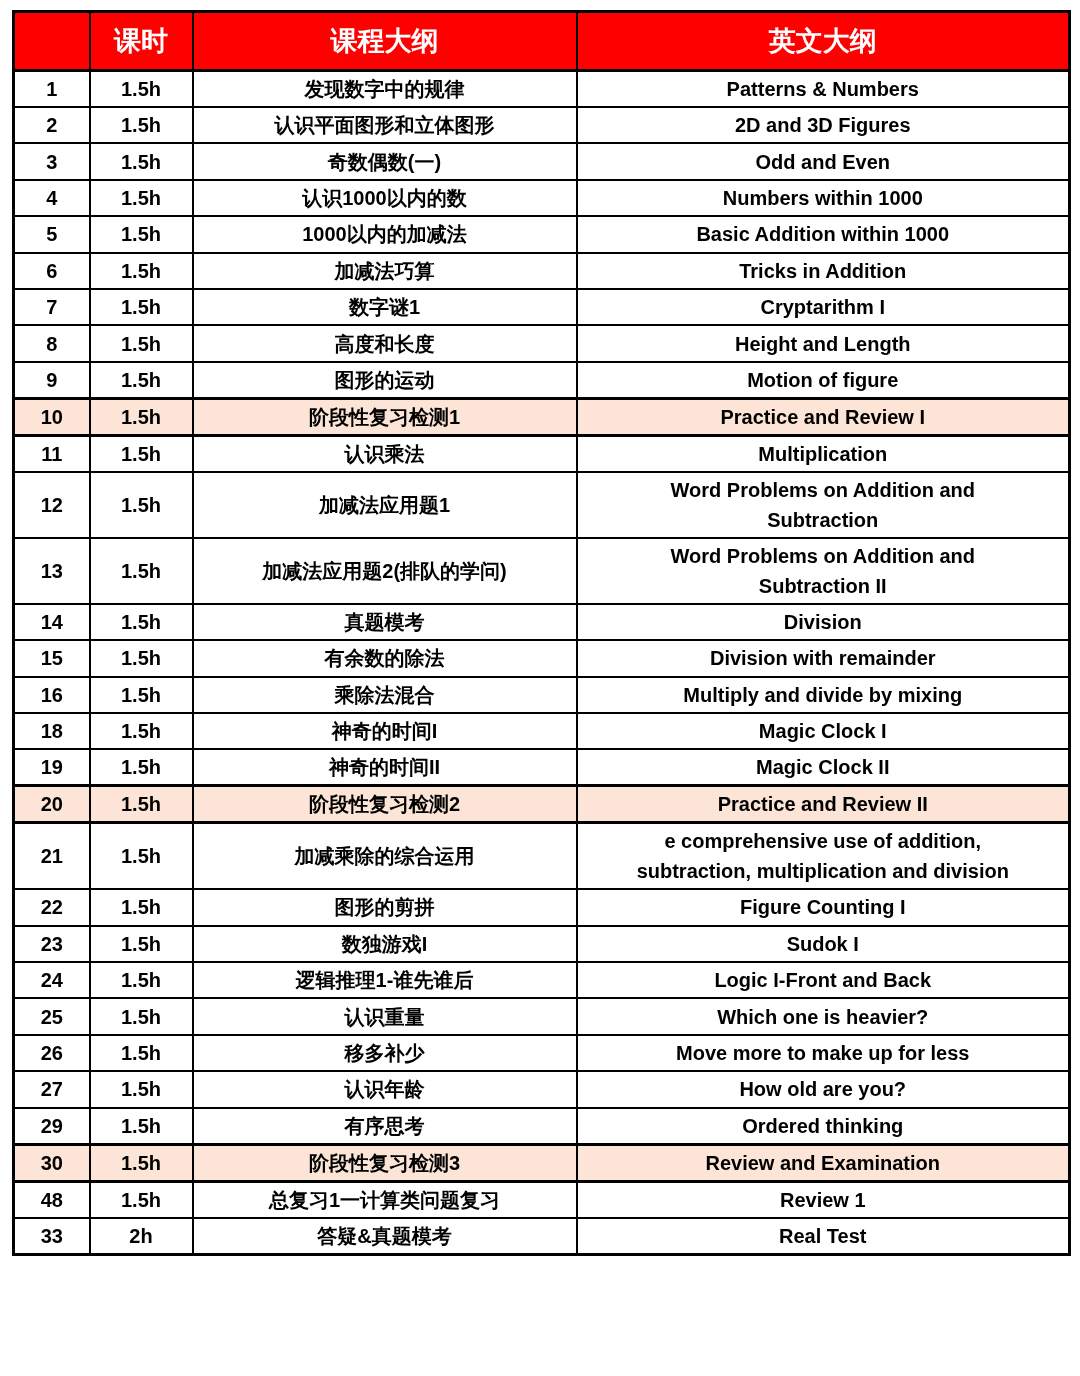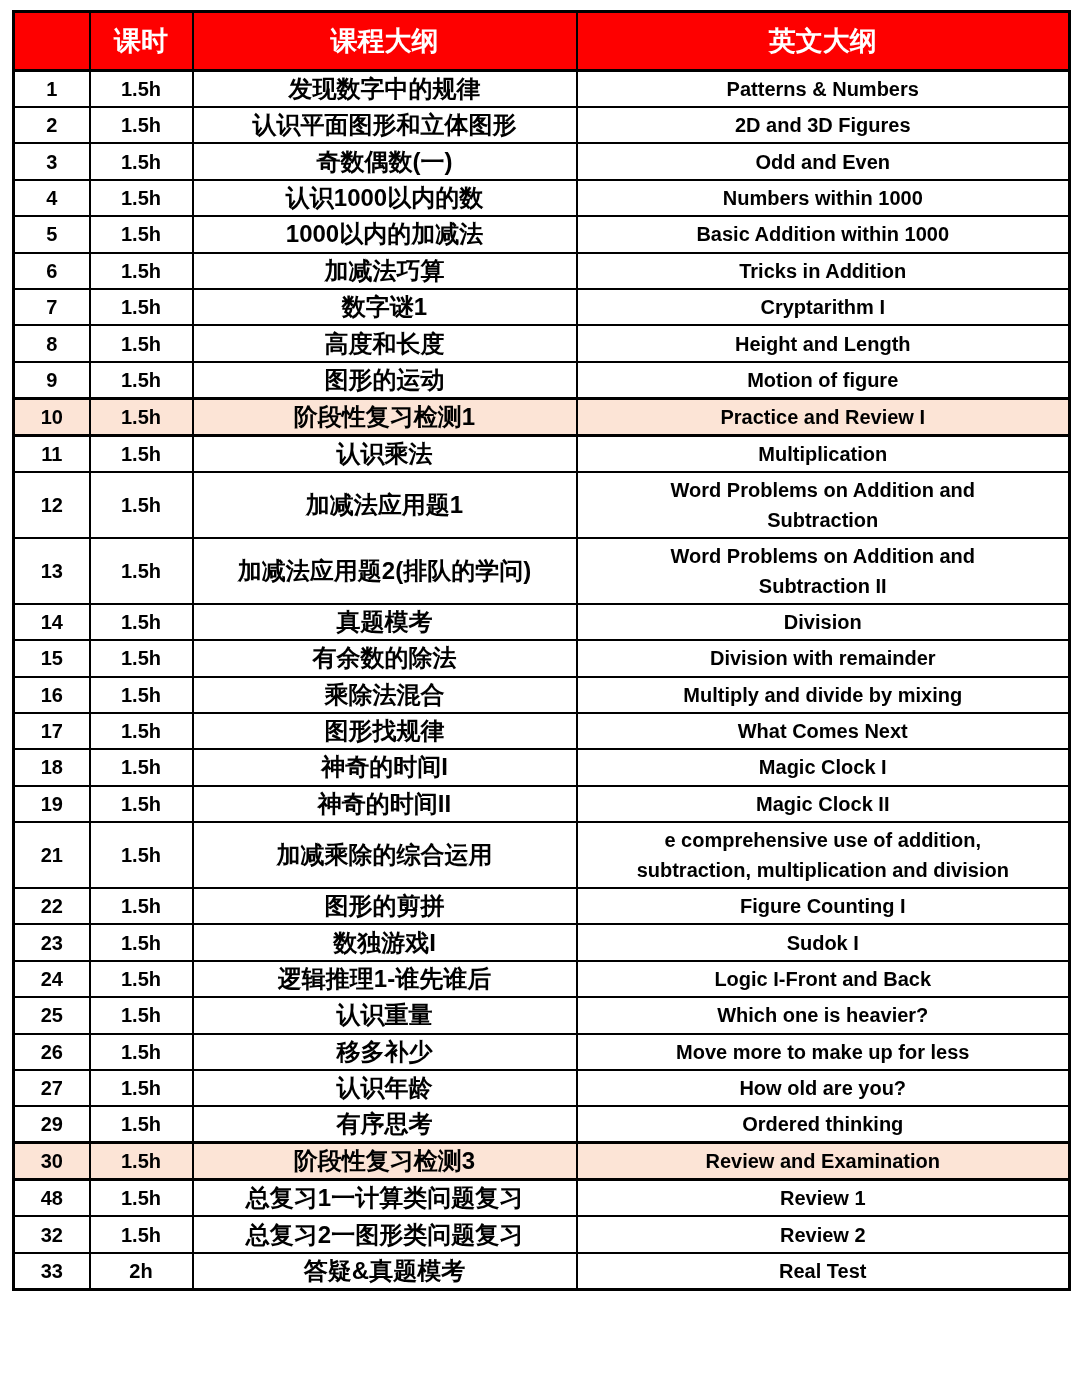--- a/index.html
+++ b/index.html
@@ -43,21 +43,21 @@
     border:2px solid var(--border);
     height:36.4px;
     padding:2px 4px;
     font-size:20px;
     font-weight:bold;
     text-align:center;
     vertical-align:middle;
     line-height:30px;
     overflow:hidden;
   }
-  .syllabus td.cn{font-size:24px;}
+  .syllabus td.cn{font-size:20px;}
   .syllabus td.en{white-space:pre-line;}
   .syllabus tr.highlight td{
     background:var(--highlight-bg);
     border-top-width:3px;
     border-bottom-width:3px;
   }
 </style>
 </head>
 <body>
 
@@ -170,36 +170,36 @@
           <td class="cn">有余数的除法</td>
           <td class="en">Division with remainder</td>
         </tr>
         <tr>
           <td>16</td>
           <td>1.5h</td>
           <td class="cn">乘除法混合</td>
           <td class="en">Multiply and divide by mixing</td>
         </tr>
         <tr>
-          <td>17</td>
-          <td>1.5h</td>
-          <td class="cn">图形找规律</td>
-          <td class="en">What Comes Next</td>
-        </tr>
-        <tr>
           <td>18</td>
           <td>1.5h</td>
           <td class="cn">神奇的时间I</td>
           <td class="en">Magic Clock I</td>
         </tr>
         <tr>
           <td>19</td>
           <td>1.5h</td>
           <td class="cn">神奇的时间II</td>
           <td class="en">Magic Clock II</td>
+        </tr>
+        <tr class="highlight">
+          <td>20</td>
+          <td>1.5h</td>
+          <td class="cn">阶段性复习检测2</td>
+          <td class="en">Practice and Review II</td>
         </tr>
         <tr>
           <td>21</td>
           <td>1.5h</td>
           <td class="cn">加减乘除的综合运用</td>
           <td class="en">e comprehensive use of addition,
 subtraction, multiplication and division</td>
         </tr>
         <tr>
           <td>22</td>
@@ -247,26 +247,20 @@
           <td>30</td>
           <td>1.5h</td>
           <td class="cn">阶段性复习检测3</td>
           <td class="en">Review and Examination</td>
         </tr>
         <tr>
           <td>48</td>
           <td>1.5h</td>
           <td class="cn">总复习1一计算类问题复习</td>
           <td class="en">Review 1</td>
-        </tr>
-        <tr>
-          <td>32</td>
-          <td>1.5h</td>
-          <td class="cn">总复习2一图形类问题复习</td>
-          <td class="en">Review 2</td>
         </tr>
         <tr>
           <td>33</td>
           <td>2h</td>
           <td class="cn">答疑&amp;真题模考</td>
           <td class="en">Real Test</td>
         </tr>
       </tbody>
   </table>
 </div>

